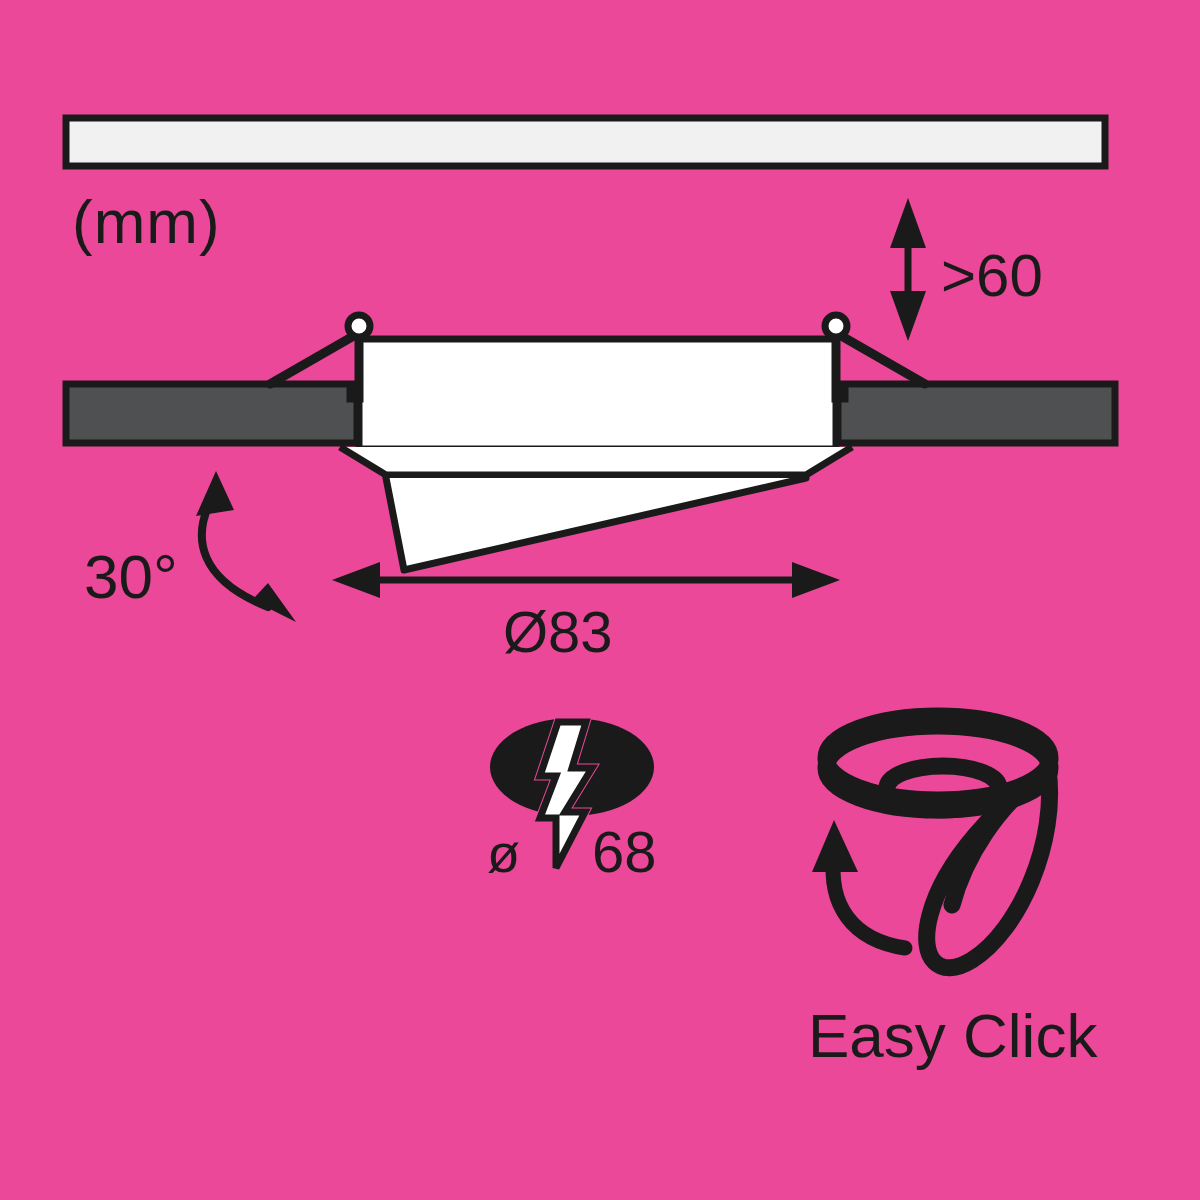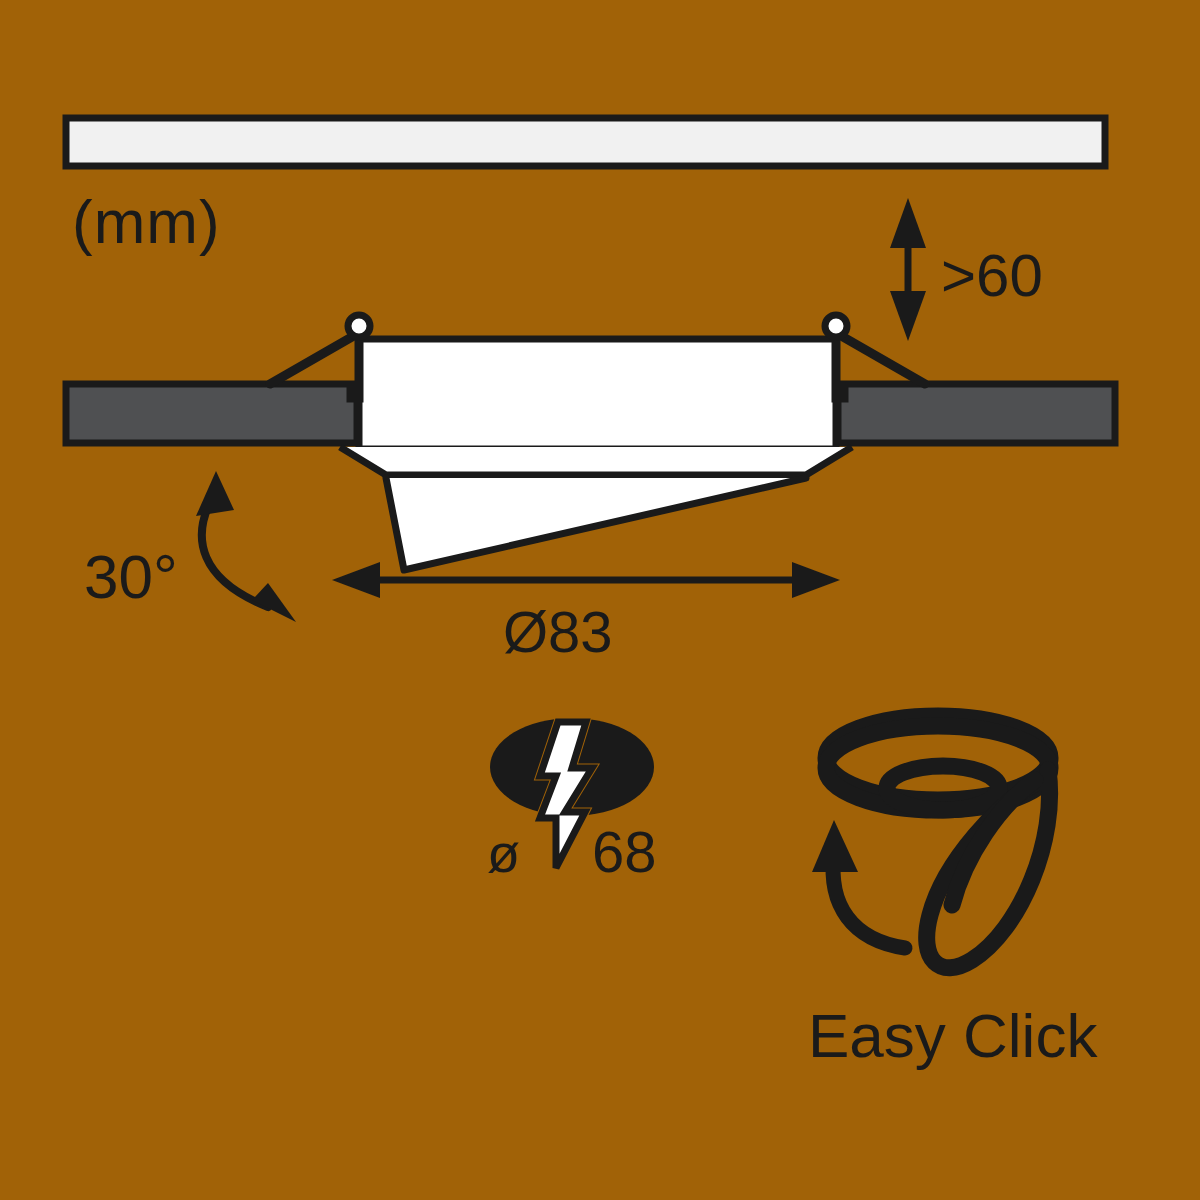--- a/index.html
+++ b/index.html
@@ -11,21 +11,21 @@
   body {
     width: 1200px;
     height: 1200px;
     font-family: "Liberation Sans", sans-serif;
     overflow: hidden;
   }
   #diagram-root {
     position: relative;
     width: 1200px;
     height: 1200px;
-    background: #a16207;
+    background: #ec4899;
   }
   svg#diagram-svg {
     display: block;
     width: 1200px;
     height: 1200px;
   }
   .dim-text {
     font-family: "Liberation Sans", sans-serif;
     fill: #1a1a1a;
   }

